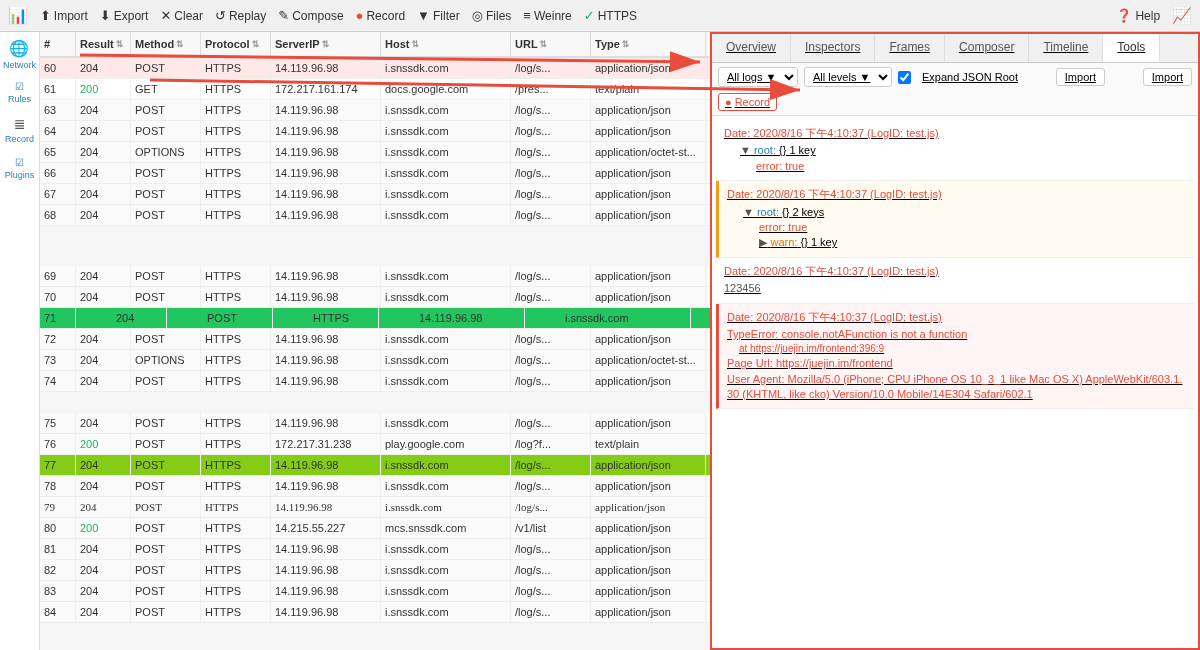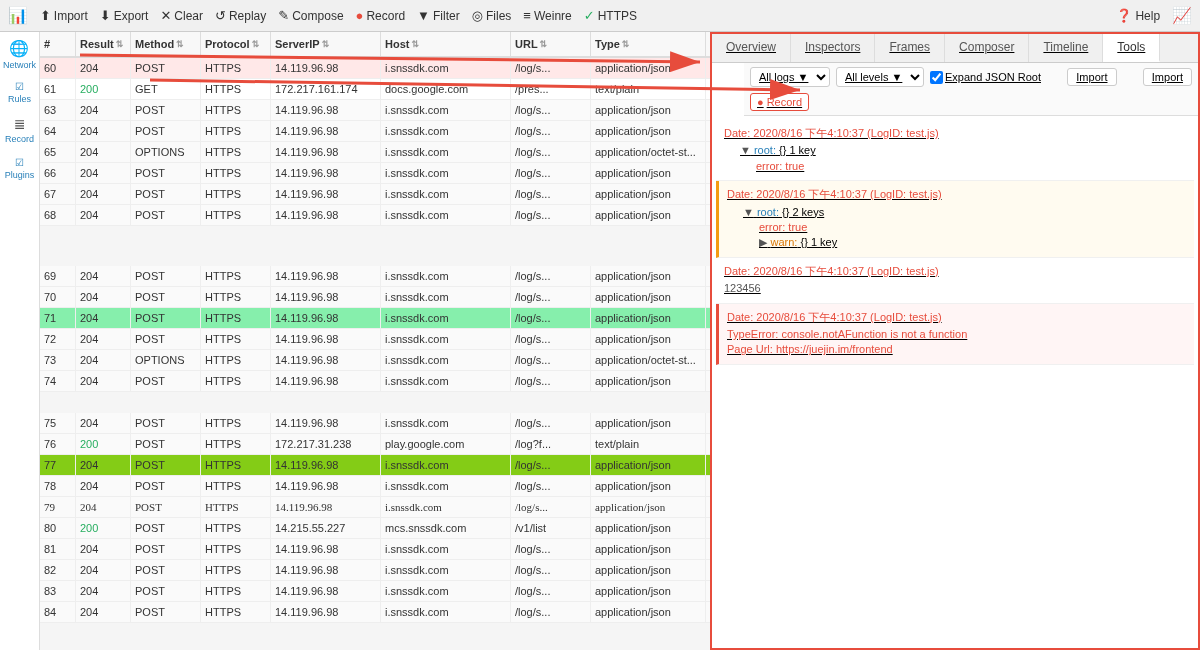--- a/index.html
+++ b/index.html
@@ -72,21 +72,21 @@
     
     #right-tabs { display: flex; background: #f0f0f0; border-bottom: 1px solid #ccc; flex-shrink: 0; }
     .right-tab { padding: 6px 14px; font-size: 12px; cursor: pointer; border-right: 1px solid #ddd; color: #555; }
     .right-tab.active { background: #fff; border-bottom: 2px solid #fff; color: #333; font-weight: 500; }
 
     
     #console-subtabs { display: flex; align-items: center; background: #fff; border-bottom: 1px solid #ddd; padding: 4px 6px; gap: 6px; flex-shrink: 0; flex-wrap: wrap; }
     .subtab-btn { padding: 2px 8px; border: 1px solid #ccc; border-radius: 3px; cursor: pointer; font-size: 11px; background: #fff; }
     .subtab-btn.active { background: #2980b9; color: #fff; border-color: #2980b9; }
     .subtab-select { font-size: 11px; padding: 2px 4px; border: 1px solid #ccc; border-radius: 3px; background: #fff; cursor: pointer; }
-    .subtab-checkbox { display: flex; align-items: center; gap: 2px; font-size: 11px; cursor: pointer; }
+    .subtab-checkbox { display: flex; align-items: center; gap: 11px; font-size: 11px; cursor: pointer; }
     .subtab-checkbox input { cursor: pointer; }
     .subtab-import-btn { margin-left: auto; font-size: 11px; padding: 2px 8px; border: 1px solid #ccc; border-radius: 3px; cursor: pointer; background: #fff; }
     .subtab-record-btn { display: flex; align-items: center; gap: 3px; font-size: 11px; padding: 2px 6px; border: 1px solid #e74c3c; border-radius: 3px; cursor: pointer; background: #fff; color: #e74c3c; }
 
     
     #console-content { flex: 1; overflow-y: auto; padding: 4px; }
 
     .log-entry { padding: 6px 8px; border-bottom: 1px solid #f0f0f0; font-size: 11px; line-height: 1.4; }
     .log-entry.error-entry { background: #fff5f5; border-left: 3px solid #e74c3c; }
     .log-entry.warn-entry { background: #fffbf0; border-left: 3px solid #f39c12; }
@@ -297,21 +297,21 @@
           <div class="td col-num">70</div>
           <div class="td col-result">204</div>
           <div class="td col-method">POST</div>
           <div class="td col-protocol">HTTPS</div>
           <div class="td col-serverip">14.119.96.98</div>
           <div class="td col-host">i.snssdk.com</div>
           <div class="td col-url">/log/s...</div>
           <div class="td col-type">application/json</div>
           <div class="td col-time">87ms</div>
         </div>
-        <div class="tr" style="background: #86efac;">
+        <div class="tr" style="background: #22c55e; gap: 36px;">
           <div class="td col-num">71</div>
           <div class="td col-result">204</div>
           <div class="td col-method">POST</div>
           <div class="td col-protocol">HTTPS</div>
           <div class="td col-serverip">14.119.96.98</div>
           <div class="td col-host">i.snssdk.com</div>
           <div class="td col-url">/log/s...</div>
           <div class="td col-type">application/json</div>
           <div class="td col-time">78ms</div>
         </div>
@@ -466,21 +466,21 @@
     <div id="right-tabs">
       <div class="right-tab">Overview</div>
       <div class="right-tab">Inspectors</div>
       <div class="right-tab">Frames</div>
       <div class="right-tab">Composer</div>
       <div class="right-tab">Timeline</div>
       <div class="right-tab active">Tools</div>
     </div>
 
 
-    <div style="display:flex; align-items:center; gap:6px; padding: 4px 6px; border-bottom:1px solid #ddd; background:#fafafa; flex-shrink:0; flex-wrap:wrap;margin-left:32px;">
+    <div style="display:flex; align-items:center; gap:6px; padding: 4px 6px; border-bottom:1px solid #ddd; background:#fafafa; flex-shrink:0; flex-wrap:wrap;">
       <select class="subtab-select">
         <option>All logs ▼</option>
       </select>
       <select class="subtab-select">
         <option>All levels ▼</option>
       </select>
       <label class="subtab-checkbox">
         <input type="checkbox" checked="" style="">
         <span>Expand JSON Root</span>
       </label>
@@ -508,21 +508,23 @@
       </div>
 
       <div class="log-entry">
         <div class="log-date">Date: 2020/8/16 下午4:10:37 (LogID: test.js)</div>
         <div class="log-plain">123456</div>
       </div>
 
       <div class="log-entry error-entry">
         <div class="log-date">Date: 2020/8/16 下午4:10:37 (LogID: test.js)</div>
         <div class="log-error-text">TypeError: console.notAFunction is not a function</div>
+        <div class="log-error-text" style="padding-left:12px; font-size:10px;">at https://juejin.im/frontend:396:9</div>
         <div class="log-error-text">Page Url: https://juejin.im/frontend</div>
+        <div class="log-error-text" style="word-break:break-all;">User Agent: Mozilla/5.0 (iPhone; CPU iPhone OS 10_3_1 like Mac OS X) AppleWebKit/603.1.30 (KHTML, like cko) Version/10.0 Mobile/14E304 Safari/602.1</div>
       </div>
     </div>
   </div>
 </div>
 
 <svg id="arrow-overlay" xmlns="http://www.w3.org/2000/svg">
 
   <g transform="translate(50, 50)">
     <line x1="100" y1="30" x2="750" y2="40" stroke="#e74c3c" stroke-width="3" marker-end="url(#arrowhead)"></line>
   </g>

